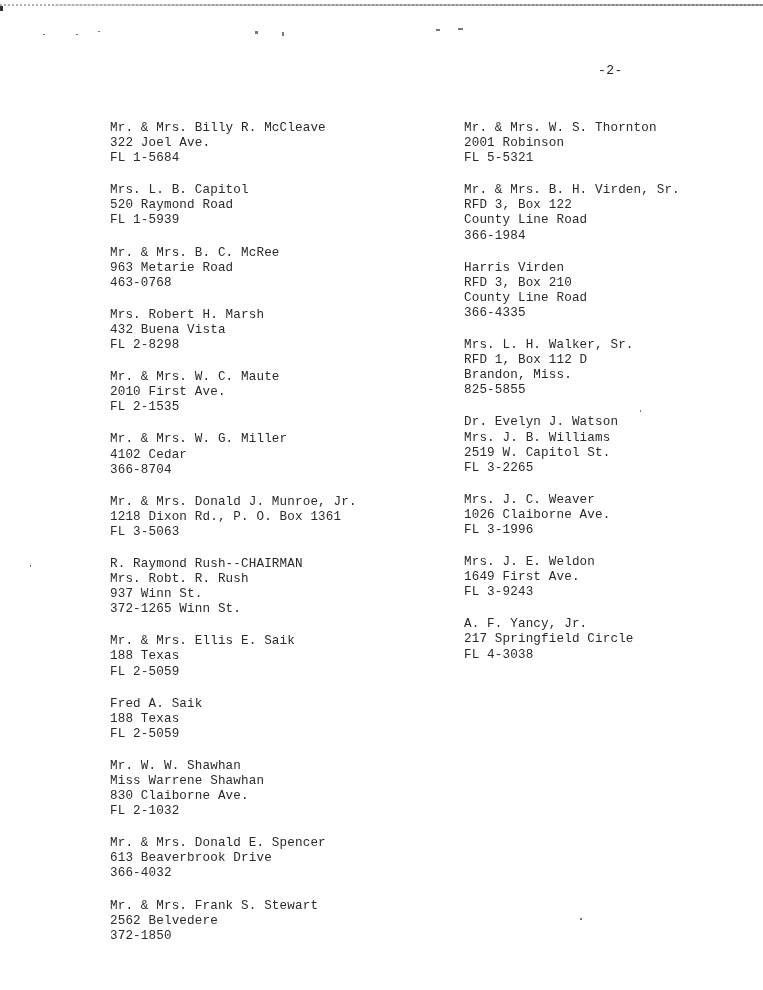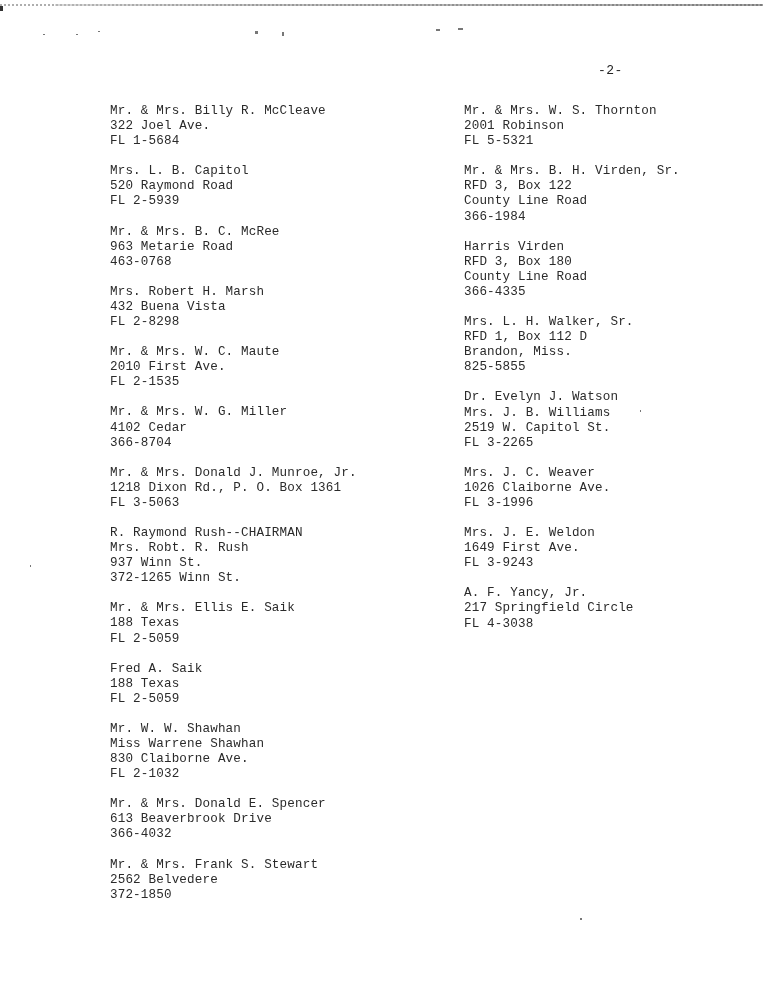--- a/index.html
+++ b/index.html
@@ -56,20 +56,21 @@
       color: #222;
     }
     .column {
       position: absolute;
       top: 104px;
     }
     .column-left { left: 110px; }
     .column-right { left: 464px; }
     .entry {
       margin-bottom: 15px;
+      margin-top: 17px;
     }
     .line {
       font-size: 12.6px;
       line-height: 15.1px;
       white-space: pre;
       letter-spacing: 0.15px;
     }
   </style>
 </head>
 <body>
@@ -92,21 +93,21 @@
 
 <div class="column column-left" id="col-left">
     <div class="entry">
       <div class="line">Mr. &amp; Mrs. Billy R. McCleave</div>
       <div class="line">322 Joel Ave.</div>
       <div class="line">FL 1-5684</div>
     </div>
     <div class="entry">
       <div class="line">Mrs. L. B. Capitol</div>
       <div class="line">520 Raymond Road</div>
-      <div class="line">FL 2-5939</div>
+      <div class="line">FL 1-5939</div>
     </div>
     <div class="entry">
       <div class="line">Mr. &amp; Mrs. B. C. McRee</div>
       <div class="line">963 Metarie Road</div>
       <div class="line">463-0768</div>
     </div>
     <div class="entry">
       <div class="line">Mrs. Robert H. Marsh</div>
       <div class="line">432 Buena Vista</div>
       <div class="line">FL 2-8298</div>
@@ -166,21 +167,21 @@
       <div class="line">FL 5-5321</div>
     </div>
     <div class="entry">
       <div class="line">Mr. &amp; Mrs. B. H. Virden, Sr.</div>
       <div class="line">RFD 3, Box 122</div>
       <div class="line">County Line Road</div>
       <div class="line">366-1984</div>
     </div>
     <div class="entry">
       <div class="line">Harris Virden</div>
-      <div class="line">RFD 3, Box 180</div>
+      <div class="line">RFD 3, Box 210</div>
       <div class="line">County Line Road</div>
       <div class="line">366-4335</div>
     </div>
     <div class="entry">
       <div class="line">Mrs. L. H. Walker, Sr.</div>
       <div class="line">RFD 1, Box 112 D</div>
       <div class="line">Brandon, Miss.</div>
       <div class="line">825-5855</div>
     </div>
     <div class="entry">

